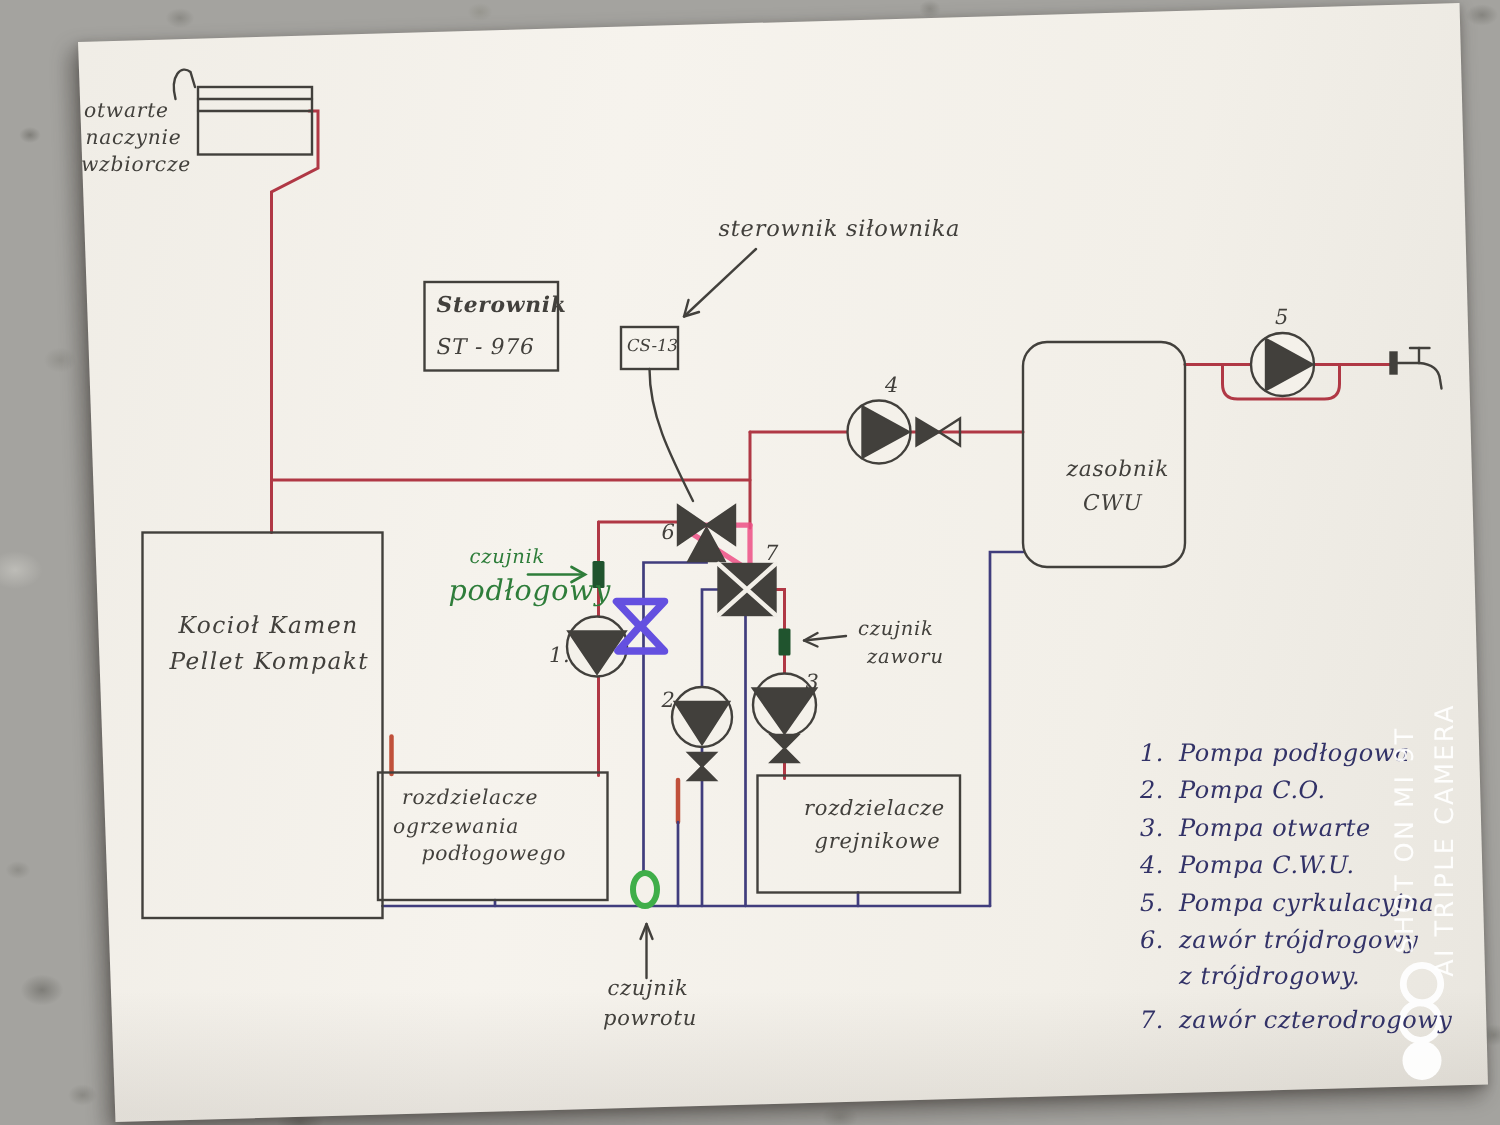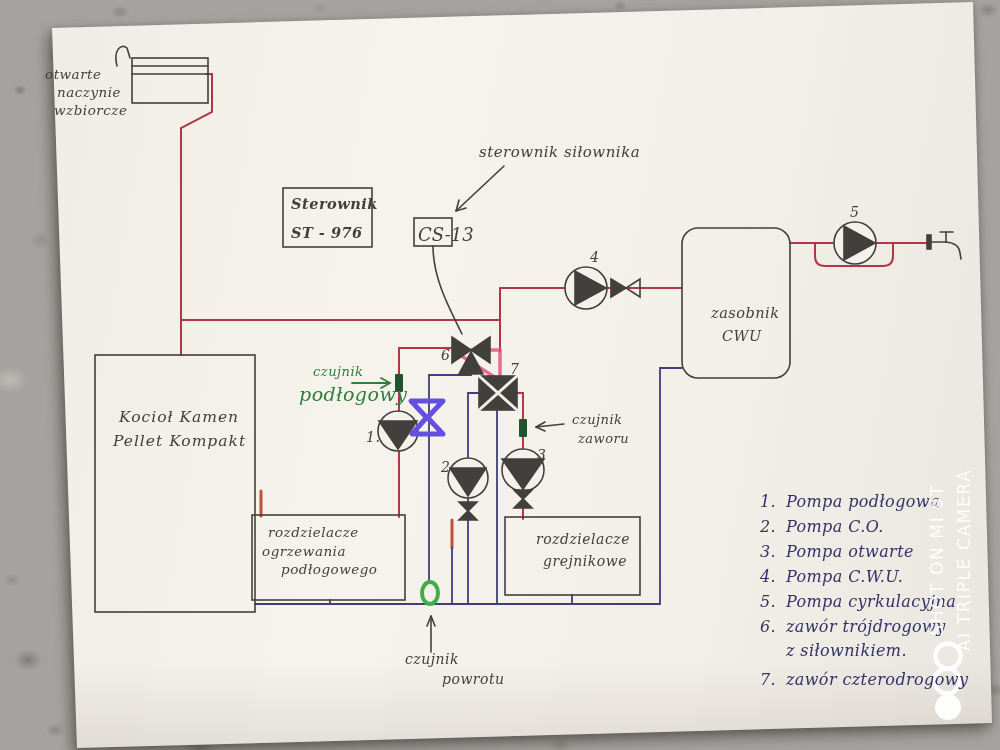--- a/index.html
+++ b/index.html
@@ -175,29 +175,29 @@
       <path d="M412,434 H443 L427,417 Z"></path>
     </g>
 
     <g opacity="0.95">
       <circle cx="948" cy="656" r="12.5" fill="none" stroke="#ffffff" stroke-width="4.5"></circle>
       <circle cx="947" cy="681" r="12.5" fill="none" stroke="#ffffff" stroke-width="4.5"></circle>
       <circle cx="948" cy="707" r="13" fill="#ffffff"></circle>
     </g>
   </svg>
 
-  <div class="hw" style="left:45px;top:66px;font-size:13.5px;text-align:right;">otwarte</div>
+  <div class="hw" style="left:56px;top:66px;font-size:13.5px;text-align:right;">otwarte</div>
   <div class="hw" style="left:57px;top:84px;font-size:13.5px;">naczynie</div>
   <div class="hw" style="left:54px;top:102px;font-size:13.5px;">wzbiorcze</div>
 
   <div class="hw" style="left:291px;top:195px;font-size:14.5px;font-weight:bold;">Sterownik</div>
-  <div class="hw" style="left:291px;top:224px;font-size:14.5px;font-weight:bold;">ST - 976</div>
+  <div class="hw" style="left:291px;top:224px;font-size:14.5px;">ST - 976</div>
 
   <div class="hw" style="left:479px;top:143px;font-size:15px;">sterownik siłownika</div>
-  <div class="hw" style="left:418px;top:224px;font-size:18px;letter-spacing:0;">CS-13</div>
+  <div class="hw" style="left:418px;top:224px;font-size:11px;letter-spacing:0;">CS-13</div>
 
   <div class="hw" style="left:119px;top:408px;font-size:15.5px;letter-spacing:1px;">Kocioł Kamen</div>
   <div class="hw" style="left:113px;top:432px;font-size:15.5px;letter-spacing:1px;">Pellet Kompakt</div>
 
   <div class="hw" style="left:268px;top:524px;font-size:13.5px;">rozdzielacze</div>
   <div class="hw" style="left:262px;top:543px;font-size:13.5px;">ogrzewania</div>
   <div class="hw" style="left:281px;top:561px;font-size:13.5px;">podłogowego</div>
 
   <div class="hw" style="left:536px;top:531px;font-size:14px;">rozdzielacze</div>
   <div class="hw" style="left:543px;top:553px;font-size:14px;">grejnikowe</div>
@@ -205,21 +205,21 @@
   <div class="hw" style="left:711px;top:305px;font-size:14.5px;">zasobnik</div>
   <div class="hw" style="left:722px;top:328px;font-size:14.5px;">CWU</div>
 
   <div class="hw green" style="left:313px;top:364px;font-size:13px;">czujnik</div>
   <div class="hw green" style="left:299px;top:383px;font-size:19px;">podłogowy</div>
 
   <div class="hw" style="left:572px;top:412px;font-size:13px;">czujnik</div>
   <div class="hw" style="left:578px;top:431px;font-size:13px;text-align:center;">zaworu</div>
 
   <div class="hw" style="left:405px;top:651px;font-size:14px;">czujnik</div>
-  <div class="hw" style="left:402px;top:671px;font-size:14px;margin-left:40px;">powrotu</div>
+  <div class="hw" style="left:402px;top:671px;font-size:14px;">powrotu</div>
 
   <div class="hw num" style="left:366px;top:429px;">1.</div>
   <div class="hw num" style="left:441px;top:459px;">2</div>
   <div class="hw num" style="left:537px;top:447px;">3</div>
   <div class="hw num" style="left:590px;top:249px;">4</div>
   <div class="hw num" style="left:850px;top:204px;">5</div>
   <div class="hw num" style="left:441px;top:347px;">6</div>
   <div class="hw num" style="left:510px;top:361px;">7</div>
 
   <div id="legend">
@@ -241,21 +241,21 @@
     </div>
     <div class="lrow">
       <span class="lnum">5.</span>
       <span>Pompa cyrkulacyjna</span>
     </div>
     <div>
       <div class="lrow">
         <span class="lnum">6.</span>
         <span>zawór trójdrogowy</span>
       </div>
-      <div class="l2">z siłownikiem.</div>
+      <div class="l2">z trójdrogowy.</div>
     </div>
     <div style="margin-top:4px;">
       <div class="lrow">
         <span class="lnum">7.</span>
         <span>zawór czterodrogowy</span>
       </div>
     </div>
   </div>
 
   <div class="wm" style="left:852px;top:550px;width:170px;">SHOT ON MI 9T</div>

